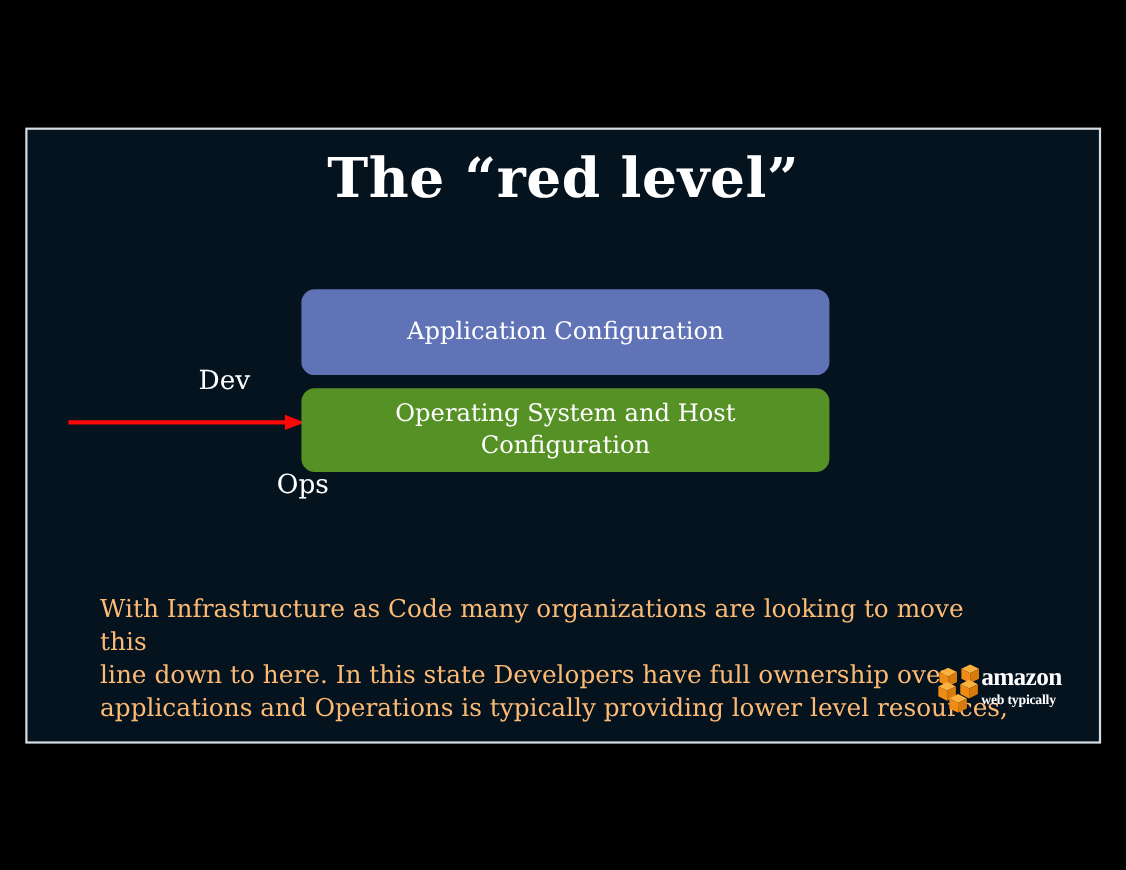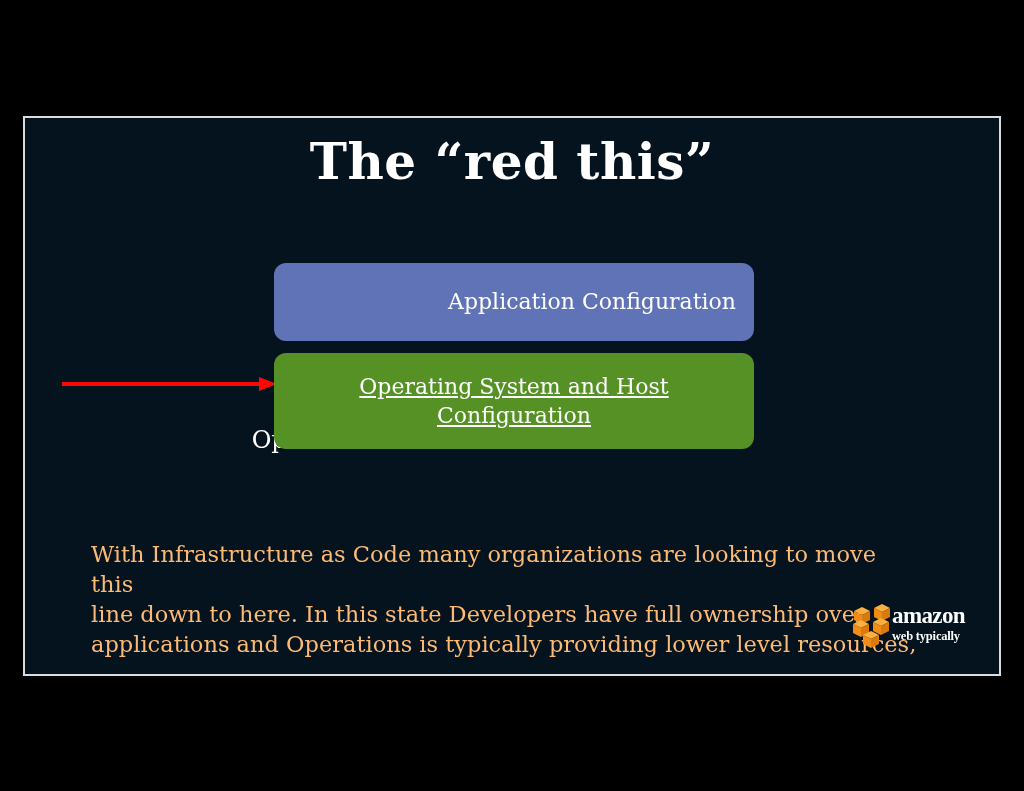--- a/index.html
+++ b/index.html
@@ -46,39 +46,38 @@
     position: absolute;
     left: 249px;
     top: 145px;
     width: 480px;
   }
   .layer-box {
     width: 480px;
     border-radius: 12px;
     display: flex;
     align-items: center;
-    justify-content: flex-end;
+    justify-content: center;
     text-align: center;
     color: #ffffff;
     font-size: 22px;
     line-height: 1.32;
     box-sizing: border-box;
     padding: 4px 18px;
     font-family: "DejaVu Serif", "Liberation Serif", serif;
   }
   #layer-box-app {
     height: 78px;
     background: #5f73b6;
     margin-bottom: 12px;
   }
   #layer-box-os {
-    height: 96px;
+    height: 76px;
     background: #569126;
     margin-bottom: 11px;
-    text-decoration: underline;
   }
   #layer-box-aws {
     height: 78px;
     background: #fed276;
   }
 
   
   #dev-label {
     position: absolute;
     left: 84px;
@@ -160,22 +159,23 @@
     letter-spacing: -0.2px;
     line-height: 14px;
     margin-top: 1px;
   }
 </style>
 </head>
 <body>
 
 <div id="slide-frame">
 
-  <div id="slide-title">The “red this”</div>
-
+  <div id="slide-title">The “red level”</div>
+
+  <div id="dev-label">Dev</div>
 
   <div id="red-line-arrow">
     <svg width="215" height="16" viewBox="0 0 215 16" xmlns="http://www.w3.org/2000/svg">
       <line x1="0" y1="8" x2="200" y2="8" stroke="#fb0808" stroke-width="4"></line>
       <polygon points="197,1 215,8 197,15" fill="#fb0808"></polygon>
     </svg>
   </div>
 
   <div id="ops-label">Ops</div>
 

